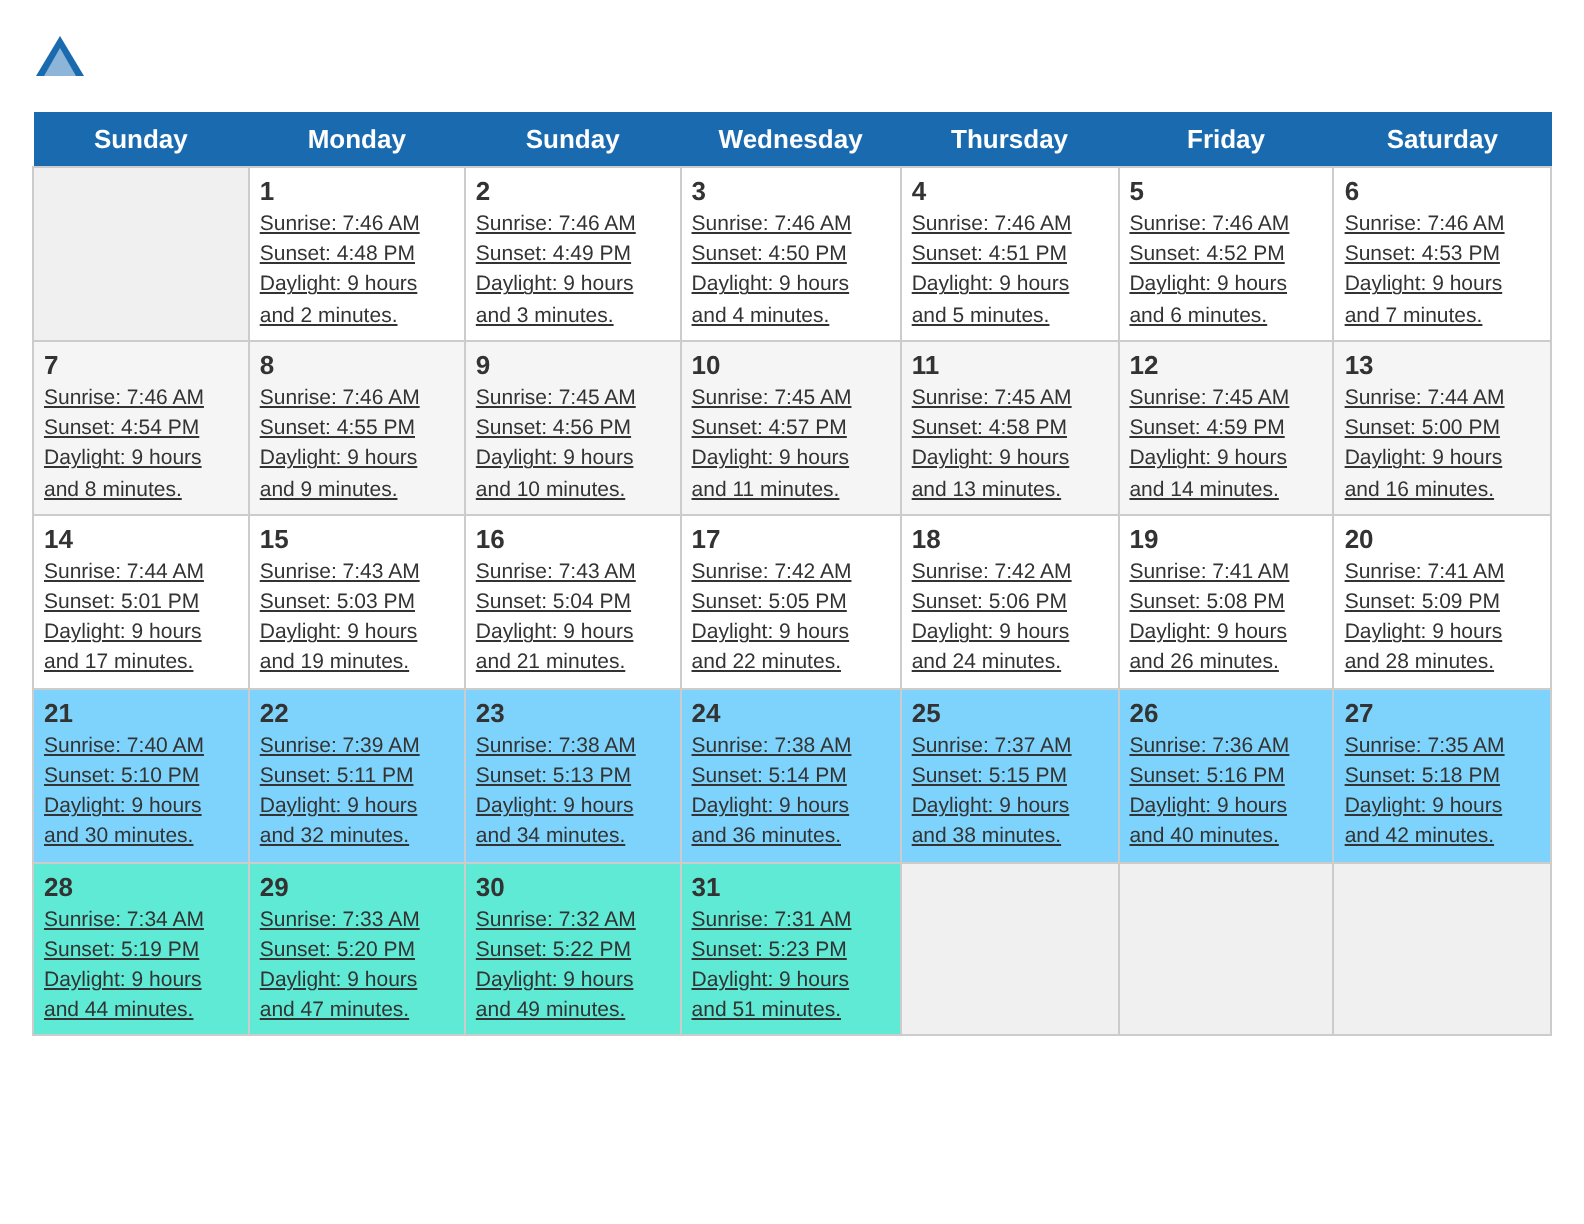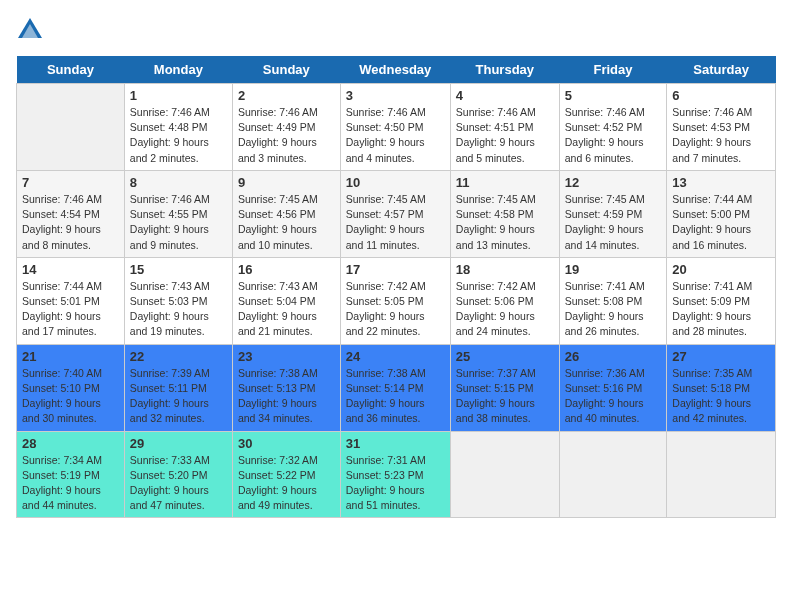--- a/index.html
+++ b/index.html
@@ -80,20 +80,21 @@
     .day-num {
       font-size: 13px;
       font-weight: bold;
       display: block;
       margin-bottom: 2px;
     }
     .day-info {
       font-size: 10.5px;
       line-height: 1.45;
       color: #333;
+      text-decoration: underline;
     }
   </style>
 </head>
 <body>
 
 <div class="header">
   <div class="logo">
     <svg class="logo-icon" viewBox="0 0 28 28">
       <polygon points="14,2 26,22 2,22" fill="#1a6ab0"></polygon>
       <polygon points="14,8 22,22 6,22" fill="#fff" opacity="0.5"></polygon>
@@ -202,21 +203,21 @@
         </td>
         <td>
           <span class="day-num">19</span>
           <div class="day-info">Sunrise: 7:41 AM<br>Sunset: 5:08 PM<br>Daylight: 9 hours and 26 minutes.</div>
         </td>
         <td>
           <span class="day-num">20</span>
           <div class="day-info">Sunrise: 7:41 AM<br>Sunset: 5:09 PM<br>Daylight: 9 hours and 28 minutes.</div>
         </td>
       </tr>
-      <tr style="background: #3b82f6;">
+      <tr style="background: #7dd3fc;">
         <td>
           <span class="day-num">21</span>
           <div class="day-info">Sunrise: 7:40 AM<br>Sunset: 5:10 PM<br>Daylight: 9 hours and 30 minutes.</div>
         </td>
         <td>
           <span class="day-num">22</span>
           <div class="day-info">Sunrise: 7:39 AM<br>Sunset: 5:11 PM<br>Daylight: 9 hours and 32 minutes.</div>
         </td>
         <td>
           <span class="day-num">23</span>

